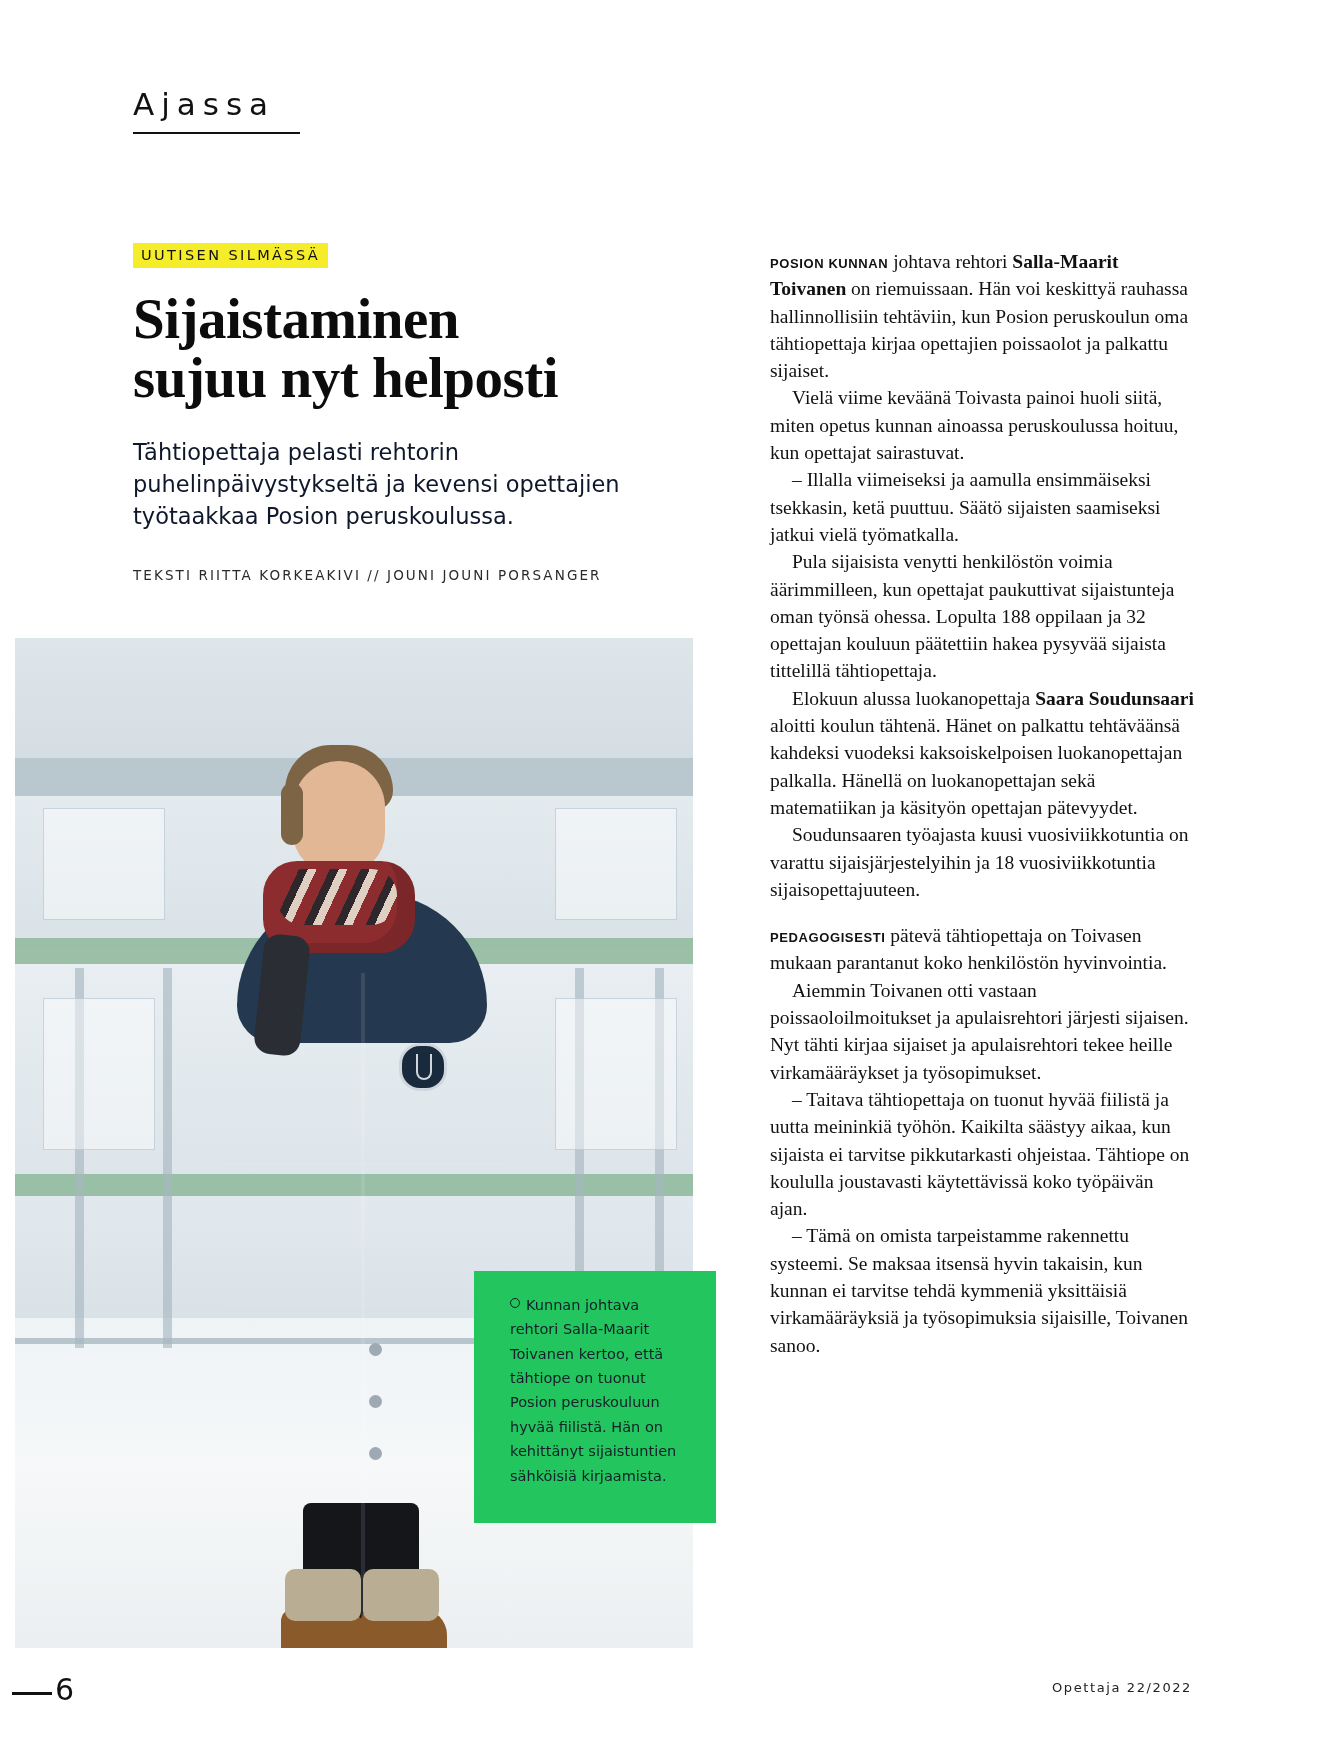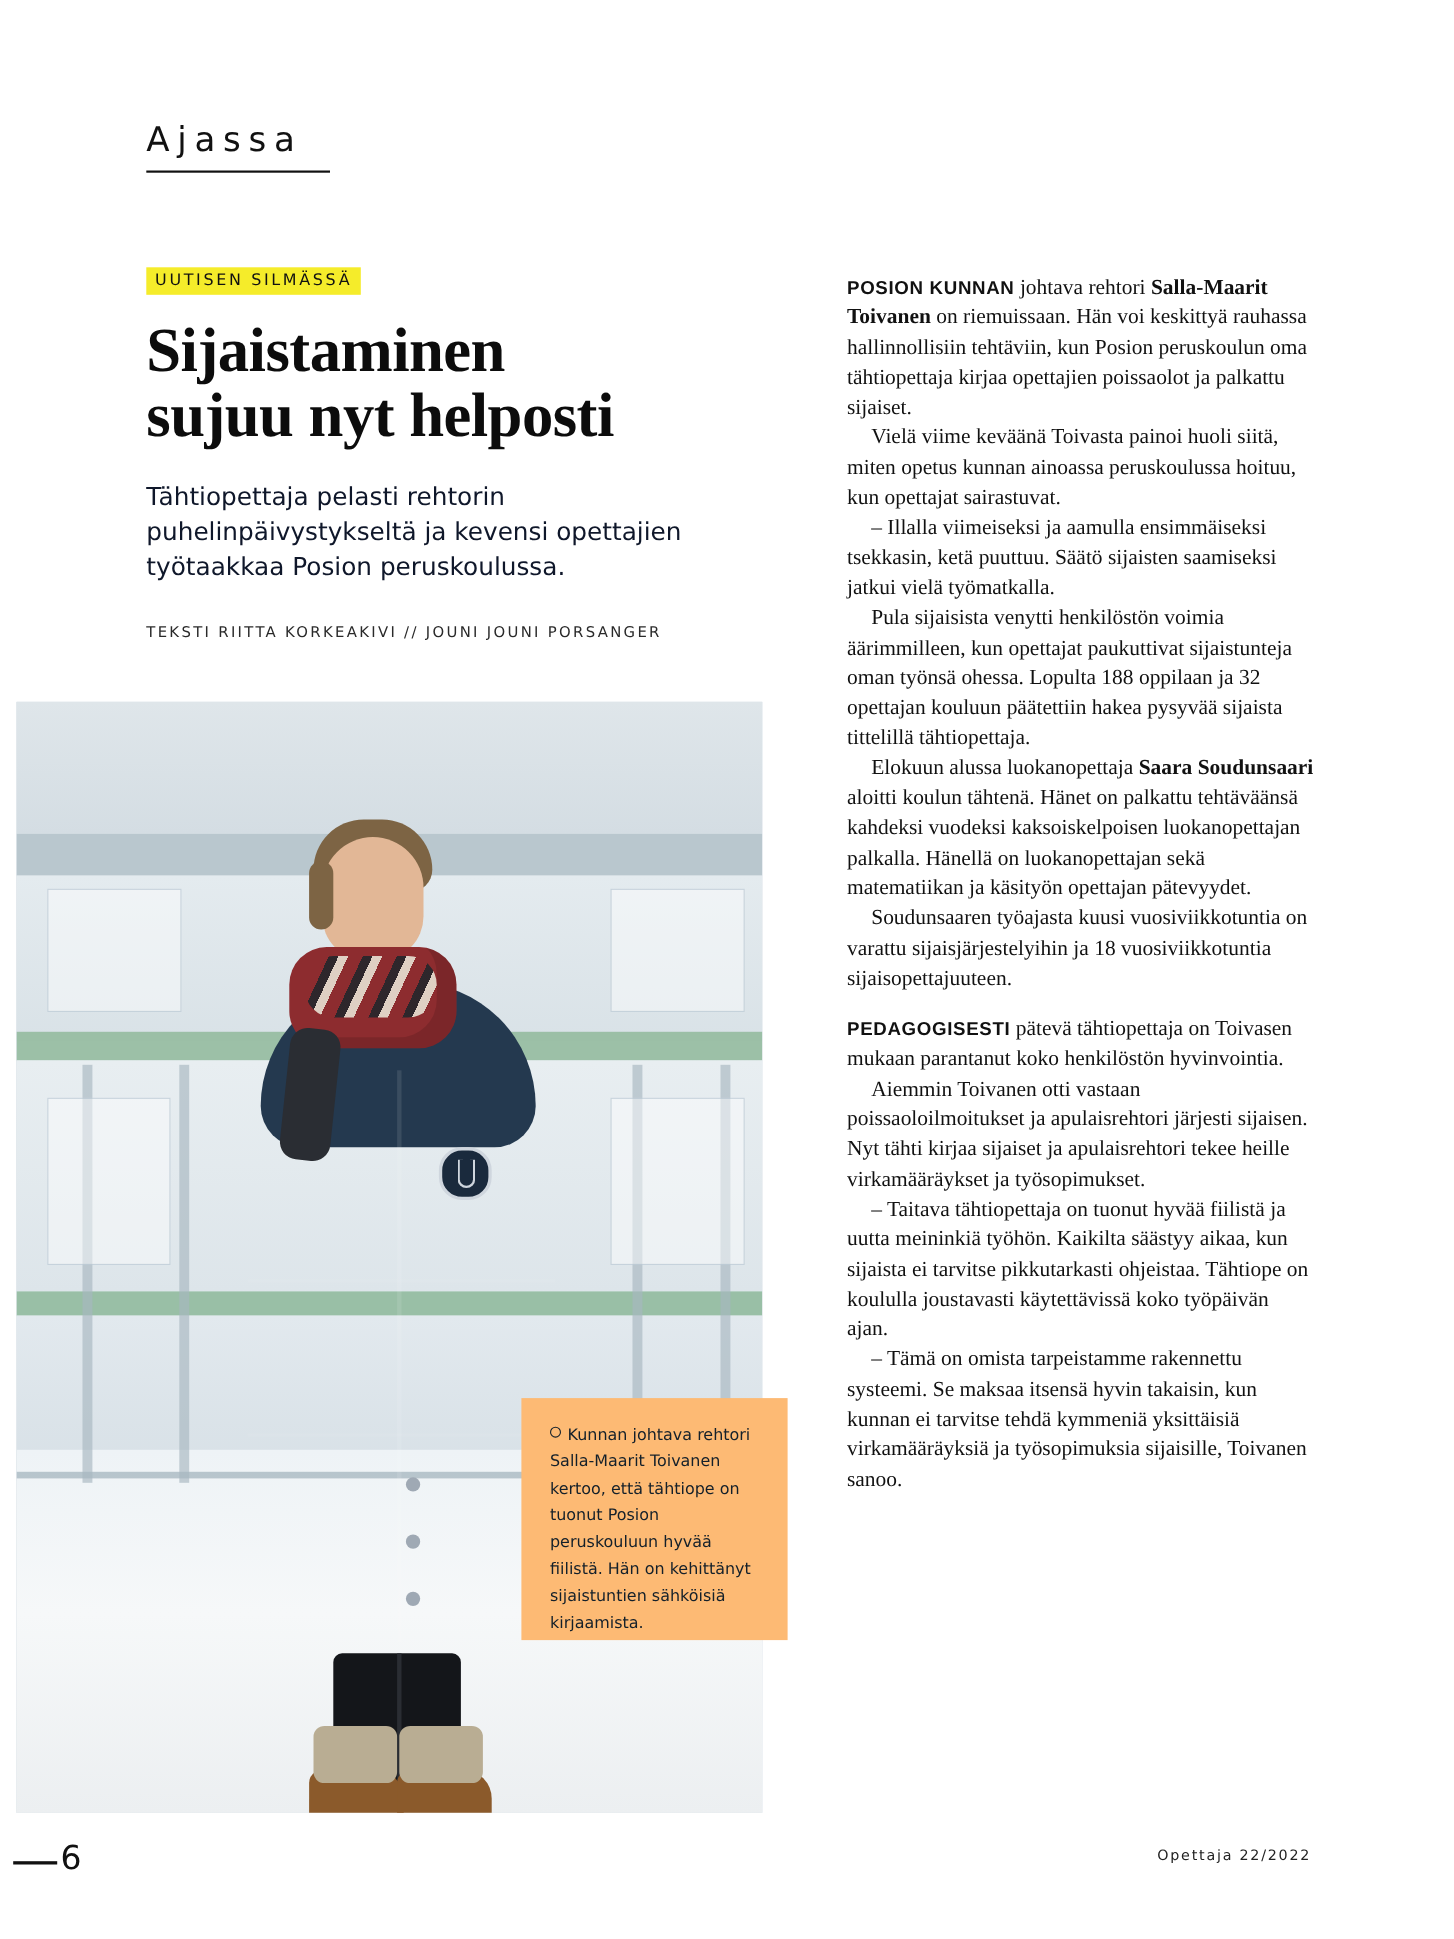--- a/index.html
+++ b/index.html
@@ -21,21 +21,20 @@
     inset: 0;
     background: #ffffff;
   }
 
   
   .masthead {
     position: absolute;
     left: 133px;
     top: 86px;
     width: 400px;
-    margin-top: 23px;
   }
   .masthead-title {
     font-family: "DejaVu Sans", sans-serif;
     font-size: 31px;
     letter-spacing: 7px;
     font-weight: 400;
     color: #111;
     padding-bottom: 10px;
   }
   .masthead-rule {
@@ -229,23 +228,23 @@
   .boot-r { left: 176px; }
   .cuff-l { left: 100px; }
   .cuff-r { left: 178px; }
 
   
   .caption {
     position: absolute;
     left: 474px;
     top: 1271px;
     width: 242px;
-    height: 220px;
-    background: #fdba74;
-    padding: 22px 26px 0 26px;
+    height: 252px;
+    background: #22c55e;
+    padding: 22px 26px 0 36px;
     box-sizing: border-box;
     font-family: "DejaVu Sans", sans-serif;
     font-size: 14.5px;
     line-height: 1.68;
     color: #14202a;
   }
   .caption-dot {
     display: inline-block;
     width: 8px; height: 8px;
     border: 1.5px solid #14202a;
@@ -272,21 +271,21 @@
   }
   .right-col p.first {
     text-indent: 0;
   }
   .right-col .spacer { height: 19px; }
   .smallcaps {
     font-variant: small-caps;
     letter-spacing: .6px;
     font-weight: 700;
     font-family: "Liberation Sans", sans-serif;
-    font-size: 17px;
+    font-size: 13px;
   }
   .b { font-weight: 700; }
   .endmark {
     display: inline-block;
     width: 9px; height: 9px;
     border: 1.5px solid #111;
     border-radius: 50%;
     margin-left: 5px;
     vertical-align: 1px;
   }

